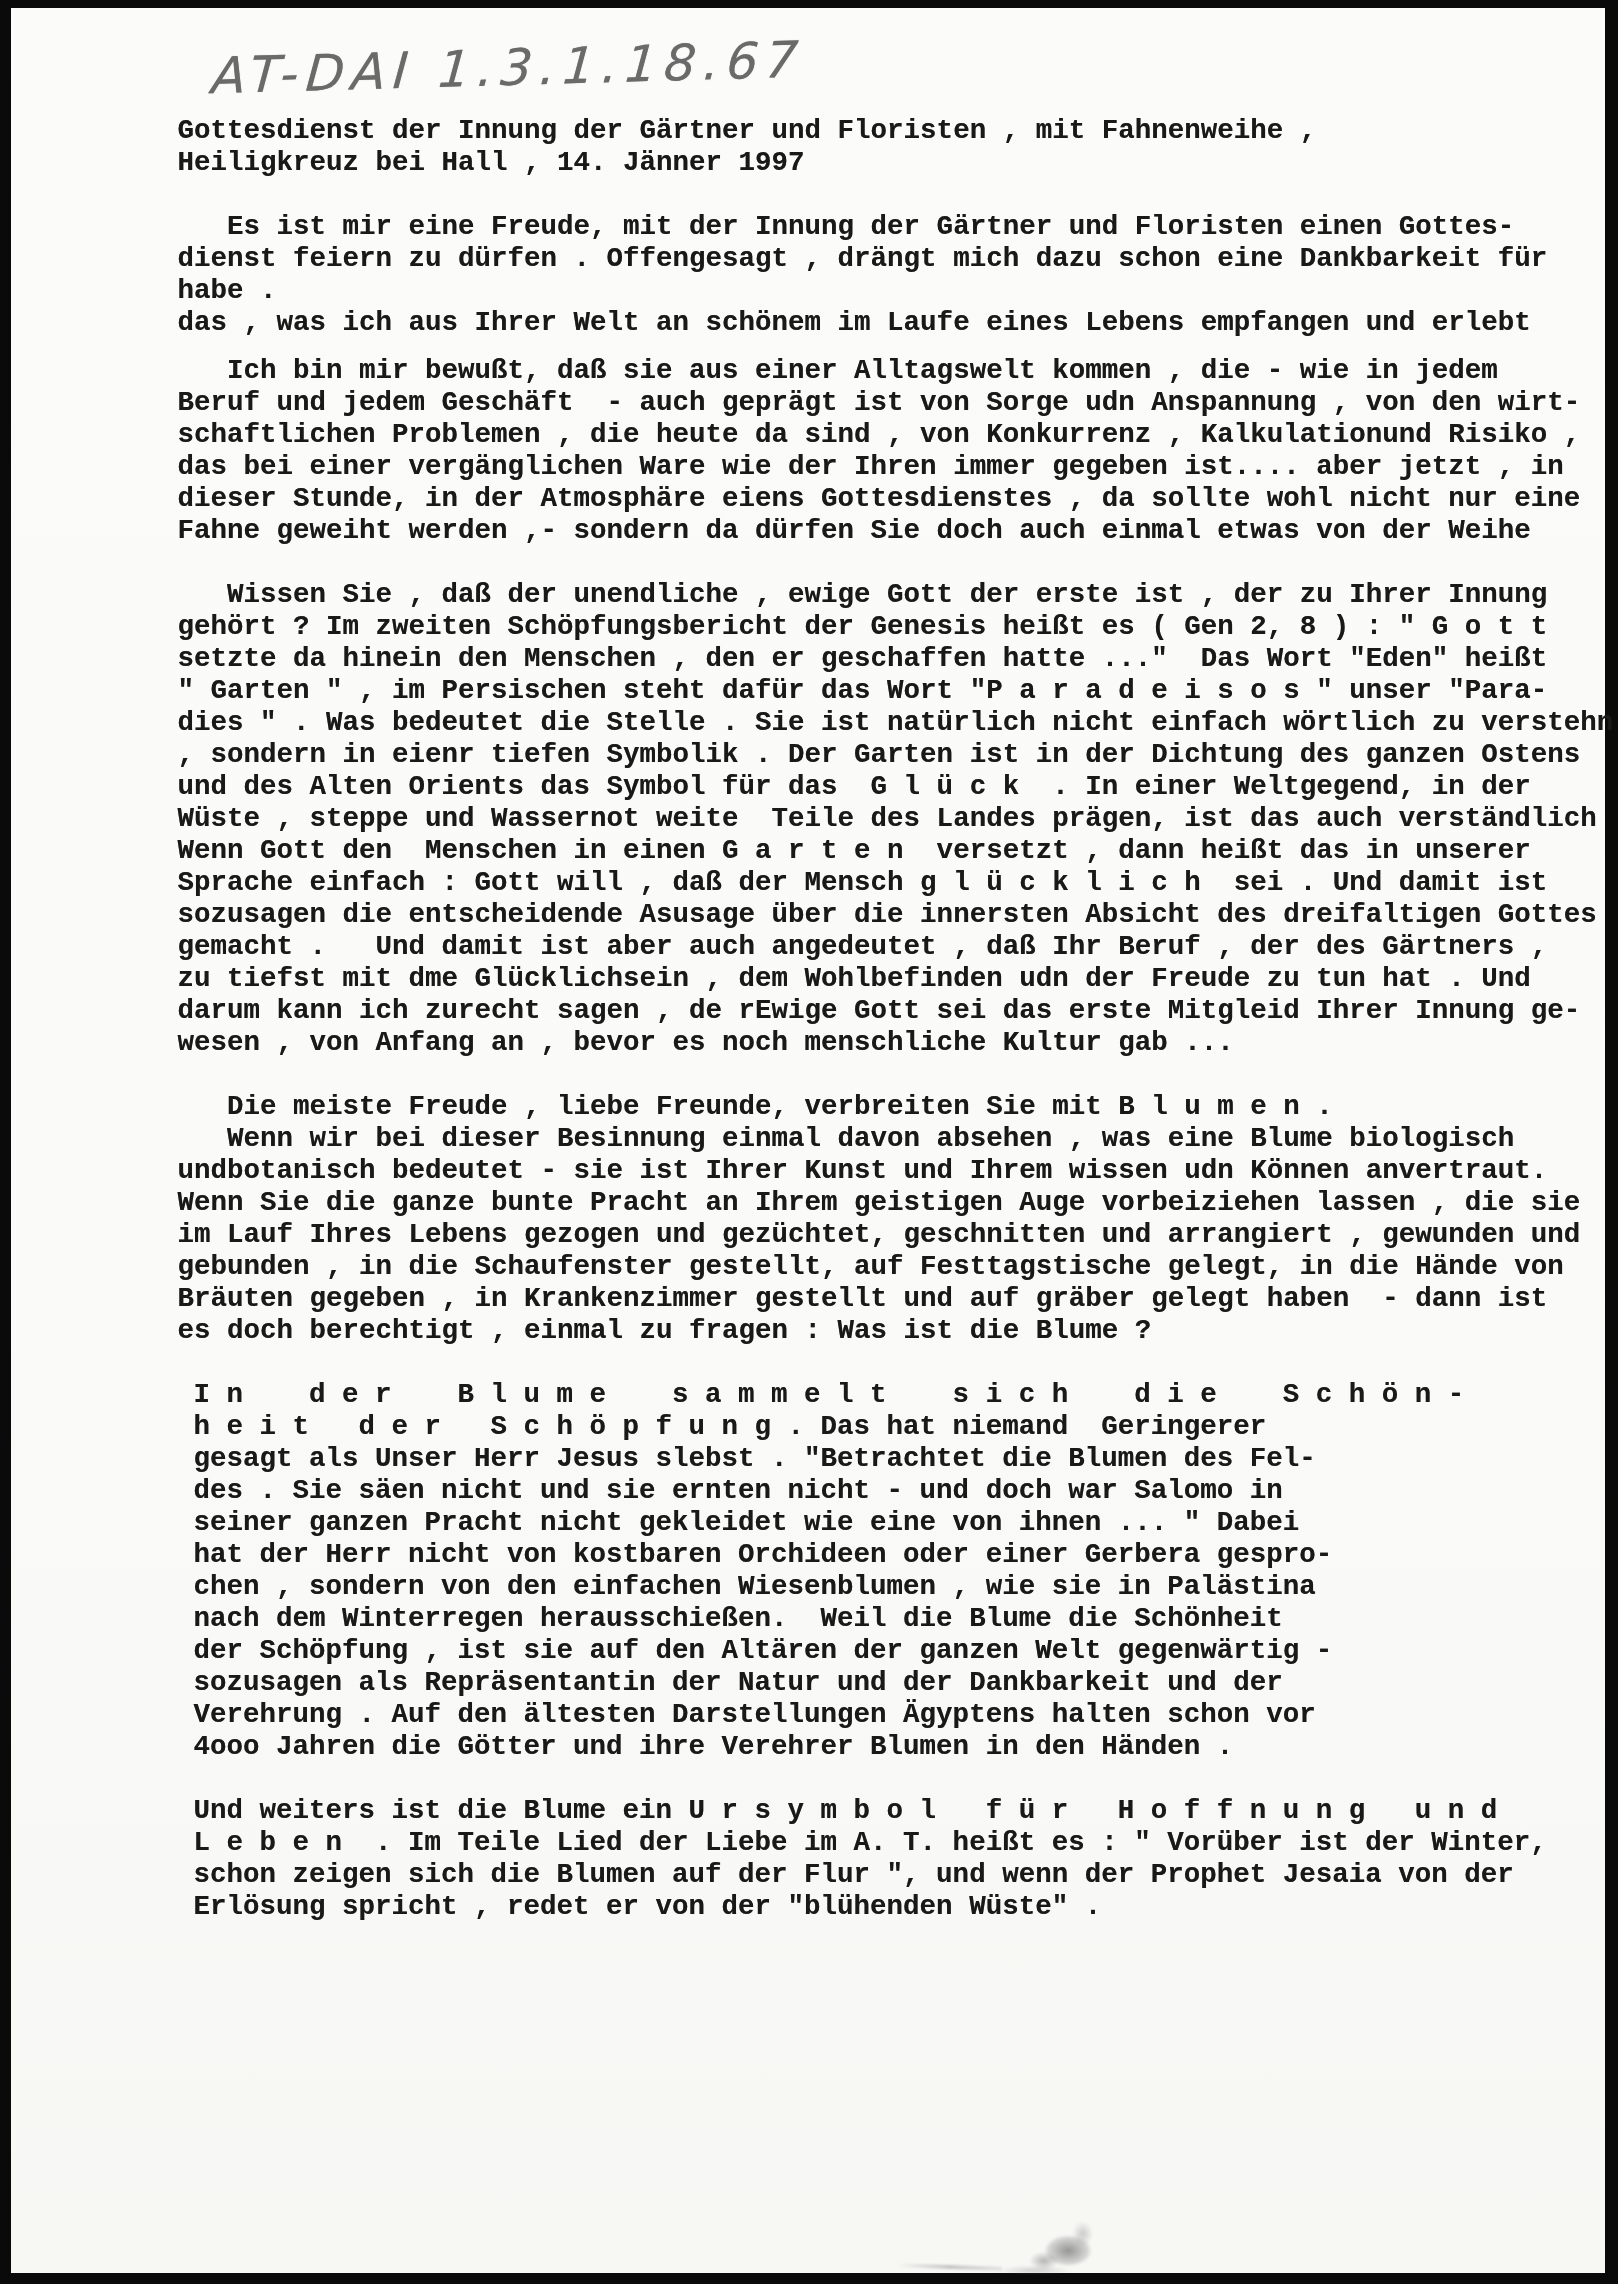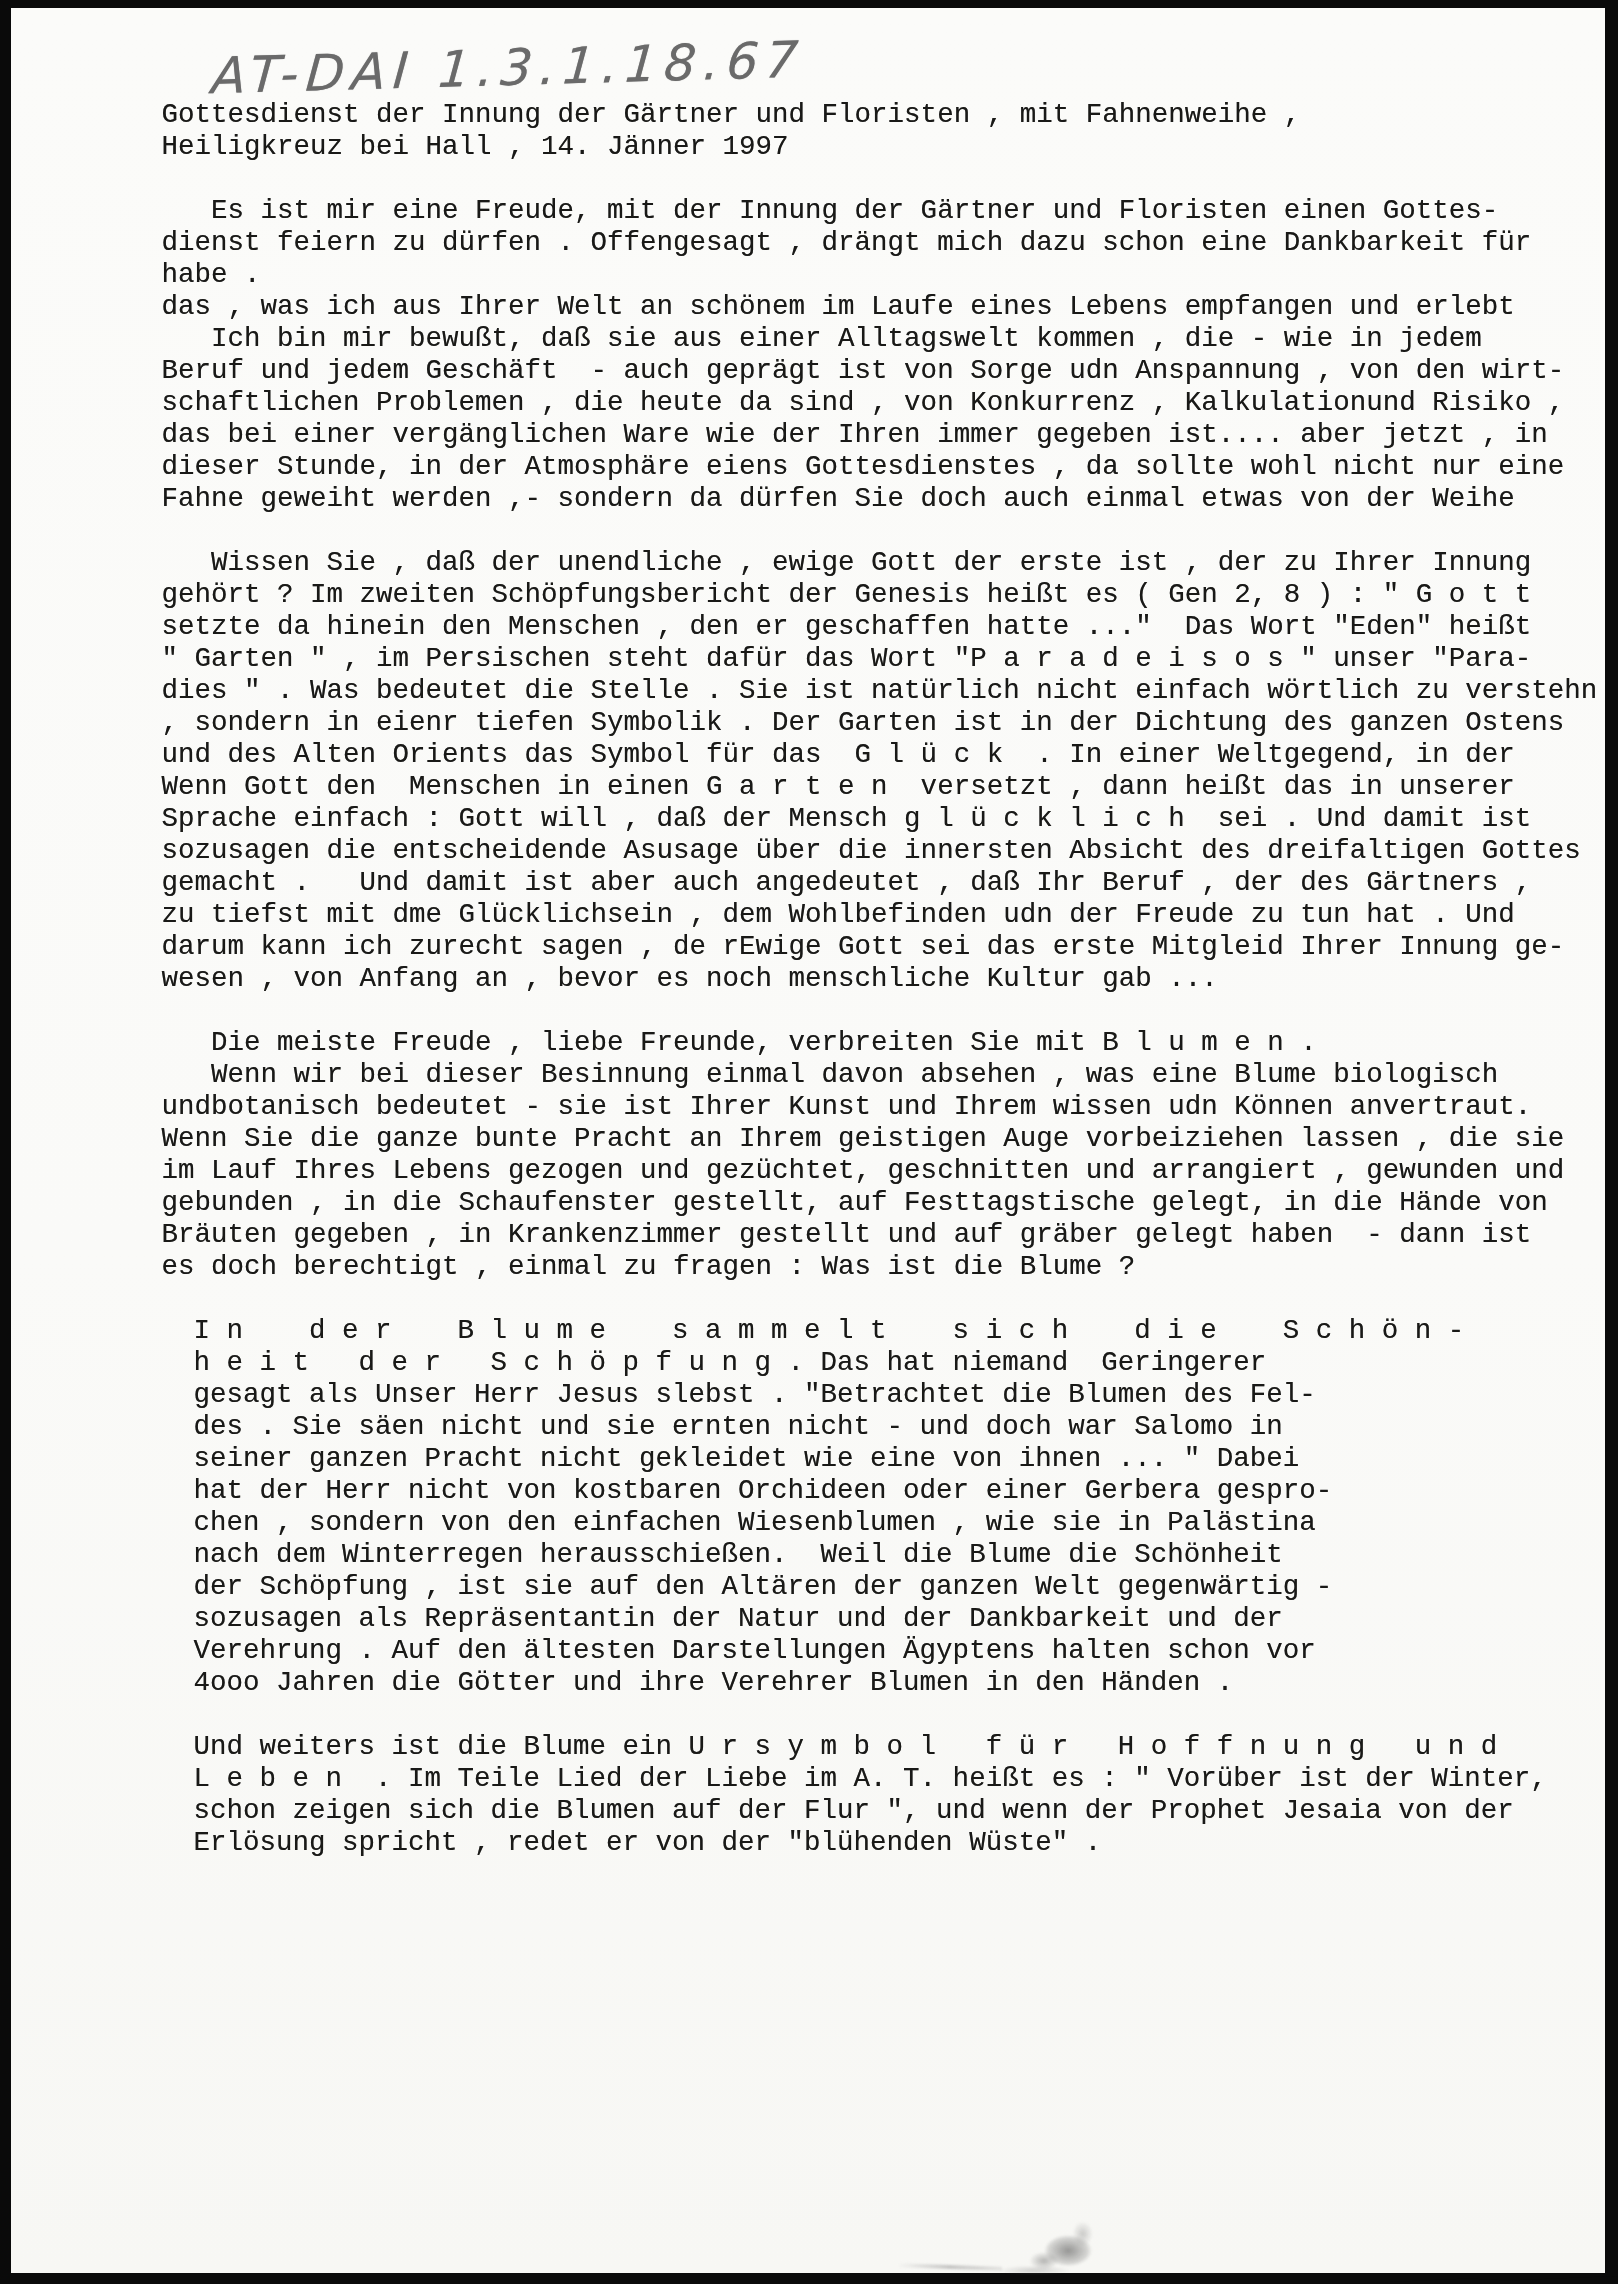--- a/index.html
+++ b/index.html
@@ -40,21 +40,21 @@
   .doc-body {
     position: absolute;
     left: 151px;
     top: 91px;
     width: 1457px;
     color: #191917;
     font-size: 27.5px;
     line-height: 32px;
     text-shadow: 0 0 0.4px rgba(20,20,20,0.55);
   }
-  .para { margin: 0; }
+  .para { margin: 16px; font-weight: bold; }
   .para.gap { margin-top: 32px; }
   .para.ind { margin-left: 32px; }
   .line {
     white-space: pre;
     height: 32px;
   }
   
   .smudge {
     position: absolute;
     left: 987px;
@@ -115,20 +115,21 @@
           <div class="line">Fahne geweiht werden ,- sondern da dürfen Sie doch auch einmal etwas von der Weihe</div>
         </div>
         <div class="para gap">
           <div class="line">   Wissen Sie , daß der unendliche , ewige Gott der erste ist , der zu Ihrer Innung</div>
           <div class="line">gehört ? Im zweiten Schöpfungsbericht der Genesis heißt es ( Gen 2, 8 ) : " G o t t</div>
           <div class="line">setzte da hinein den Menschen , den er geschaffen hatte ..."  Das Wort "Eden" heißt</div>
           <div class="line">" Garten " , im Persischen steht dafür das Wort "P a r a d e i s o s " unser "Para-</div>
           <div class="line">dies " . Was bedeutet die Stelle . Sie ist natürlich nicht einfach wörtlich zu verstehn</div>
           <div class="line">, sondern in eienr tiefen Symbolik . Der Garten ist in der Dichtung des ganzen Ostens</div>
           <div class="line">und des Alten Orients das Symbol für das  G l ü c k  . In einer Weltgegend, in der</div>
+          <div class="line">Wüste , steppe und Wassernot weite  Teile des Landes prägen, ist das auch verständlich</div>
           <div class="line">Wenn Gott den  Menschen in einen G a r t e n  versetzt , dann heißt das in unserer</div>
           <div class="line">Sprache einfach : Gott will , daß der Mensch g l ü c k l i c h  sei . Und damit ist</div>
           <div class="line">sozusagen die entscheidende Asusage über die innersten Absicht des dreifaltigen Gottes</div>
           <div class="line">gemacht .   Und damit ist aber auch angedeutet , daß Ihr Beruf , der des Gärtners ,</div>
           <div class="line">zu tiefst mit dme Glücklichsein , dem Wohlbefinden udn der Freude zu tun hat . Und</div>
           <div class="line">darum kann ich zurecht sagen , de rEwige Gott sei das erste Mitgleid Ihrer Innung ge-</div>
           <div class="line">wesen , von Anfang an , bevor es noch menschliche Kultur gab ...</div>
         </div>
         <div class="para gap">
           <div class="line">   Die meiste Freude , liebe Freunde, verbreiten Sie mit B l u m e n .</div>

